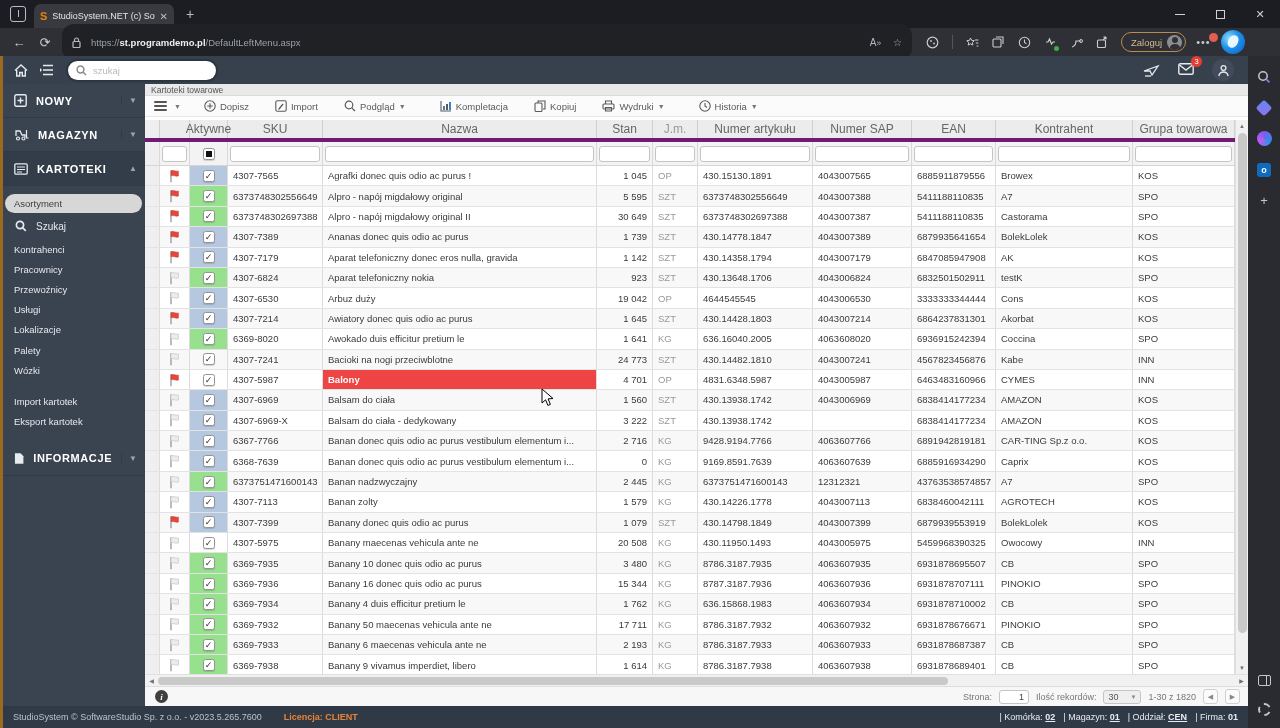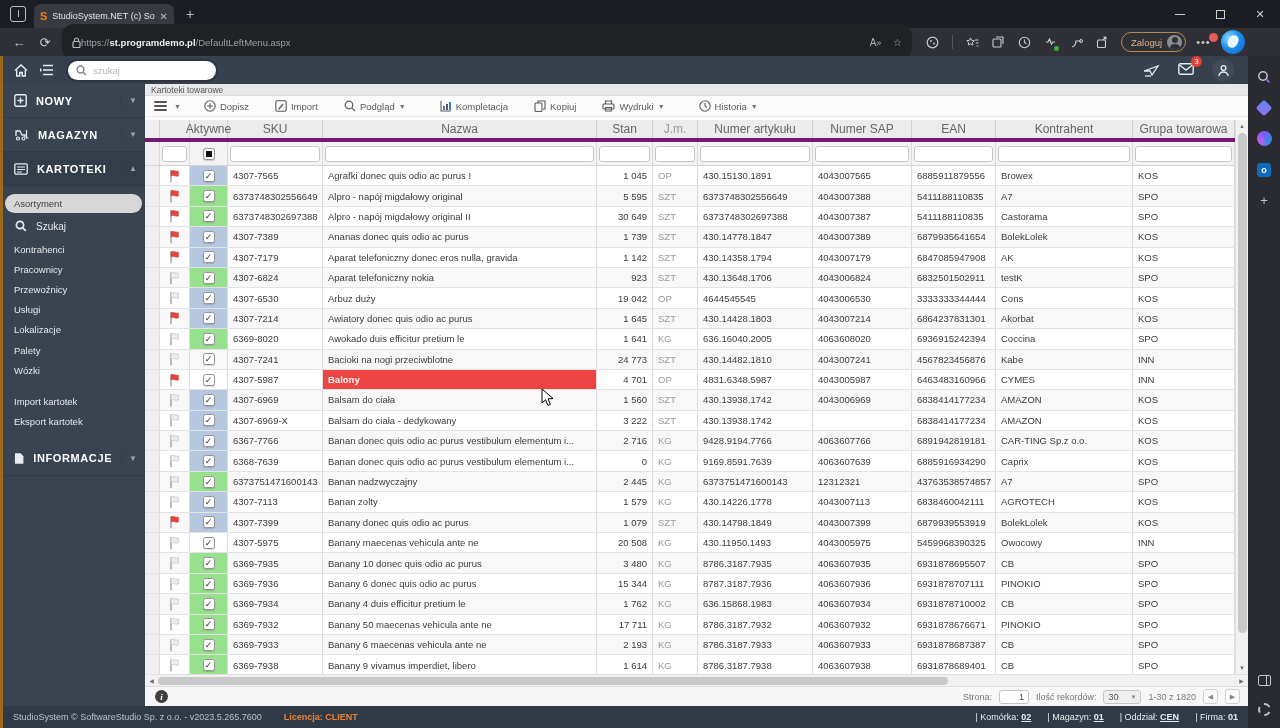--- a/index.html
+++ b/index.html
@@ -16,21 +16,21 @@
   .favicon{color:#e8820c;font-weight:bold;font-size:11px}
   .tab-close{font-size:10px;color:#b9bcc2;cursor:default}
   .newtab{font-size:14px;color:#b9bcc2;margin-left:12px}
   .win-controls{margin-left:auto;display:flex;height:28px}
   .win-btn{width:40px;display:flex;align-items:center;justify-content:center;color:#cfd1d5;font-size:11px}
   .wc-min{width:10px;height:1px;background:#cfd1d5;display:inline-block}
   .wc-max{width:9px;height:9px;border:1px solid #cfd1d5;display:inline-block}
 
   .navbar{height:28px;background:#2e3036;display:flex;align-items:center;color:#c9ccd1}
   .nav-ic{width:26px;text-align:center;font-size:13px;color:#c9ccd1}
-  .url-pill{height:36px;background:#1f2125;border-radius:12px;flex:0 0 850px;margin-left:4px;display:flex;align-items:center;padding:0 10px;gap:0}
+  .url-pill{height:36px;background:#1f2125;border-radius:12px;flex:0 0 850px;margin-left:4px;display:flex;align-items:center;padding:0 10px;gap:10px}
   .url-text{font-size:9.5px;color:#9ca1a8;white-space:nowrap;overflow:hidden;flex:1}
   .url-host{color:#eceef0;font-weight:bold}
   .pill-right{display:flex;gap:12px;font-size:10px;color:#b6bac0}
   .chrome-icons{display:flex;align-items:center;gap:13px;margin-left:14px;font-size:11px}
   .divider-v{width:1px;height:14px;background:#53565c}
   .login-pill{height:20px;border:1px solid #b98b50;border-radius:11px;display:flex;align-items:center;gap:5px;padding:0 3px 0 9px;margin-left:12px}
   .login-label{font-size:9.5px;color:#d9b98c}
   .login-avatar{width:15px;height:15px;border-radius:50%;background:#8a8d92;position:relative;overflow:hidden}
   .login-avatar:before{content:"";position:absolute;left:4.5px;top:2.5px;width:6px;height:6px;border-radius:50%;background:#2e3036}
   .login-avatar:after{content:"";position:absolute;left:2.5px;top:9.5px;width:10px;height:7px;border-radius:50%;background:#2e3036}
@@ -134,21 +134,21 @@
 
   
   .pagebar{height:20px;background:#f7f7f7;border-top:1px solid #ddd;display:flex;align-items:center;font-size:9px;color:#777;flex:0 0 20px}
   .info-circle{width:13px;height:13px;border-radius:50%;background:#3f3f3f;color:#fff;font-size:9px;font-weight:bold;display:flex;align-items:center;justify-content:center;margin-left:10px;font-family:"Liberation Serif",serif;font-style:italic}
   .pg-right{margin-left:auto;display:flex;align-items:center;gap:7px;margin-right:8px}
   .pg-input{width:30px;height:14px;border:1px solid #c5c5c5;border-radius:3px;background:#fff;text-align:right;padding:0 4px;font-size:9px;color:#444;display:flex;align-items:center;justify-content:flex-end}
   .pg-select{width:38px;height:14px;border:1px solid #c5c5c5;border-radius:3px;background:#efefef;display:flex;align-items:center;justify-content:space-between;padding:0 4px;font-size:9px;color:#555}
   .pg-arrow{width:15px;height:15px;border:1px solid #d0d0d0;border-radius:3px;background:#fbfbfb;display:flex;align-items:center;justify-content:center;font-size:7px;color:#888}
   .statusbar{height:22px;background:#2f3a46;display:flex;align-items:center;font-size:9px;color:#b9c2cc;flex:0 0 22px;padding:0 10px}
   .license{color:#e8833a;font-weight:bold;margin-left:22px}
-  .sb-right{margin-left:auto;color:#e8ecf1;display:flex;gap:16px}
+  .sb-right{margin-left:auto;color:#e8ecf1;display:flex;gap:8px}
   .sb-right b{text-decoration:underline}
   .sb-right .nl b{text-decoration:none}
 
   .cursor{position:absolute;left:541px;top:388px;z-index:99;pointer-events:none}
 </style>
 </head>
 <body>
 
 <div class="window">
 
@@ -880,21 +880,21 @@
                     <div class="cell c-flag">
                       <svg class="flag gray" width="13" height="14" viewBox="0 0 13 14">
                         <path class="pole" d="M3 1.2v12"></path>
                         <path class="cloth" d="M3 1.8c2.6-1 4.2 1 7.4.2v5c-3.2.8-4.8-1.2-7.4-.2z"></path>
                       </svg>
                     </div>
                     <div class="cell c-akt akt-green">
                       <div class="checkbox">✓</div>
                     </div>
                     <div class="cell c-sku">6369-7936</div>
-                    <div class="cell c-nazwa">Banany 6 donec quis odio ac purus</div>
+                    <div class="cell c-nazwa">Banany 16 donec quis odio ac purus</div>
                     <div class="cell c-stan">15 344</div>
                     <div class="cell c-jm">KG</div>
                     <div class="cell c-art">8787.3187.7936</div>
                     <div class="cell c-sap">4063607936</div>
                     <div class="cell c-ean">6931878707111</div>
                     <div class="cell c-kon">PINOKIO</div>
                     <div class="cell c-gru">SPO</div>
                   </div>
                   <div class="row alt">
                     <div class="cell c-ind"></div>

